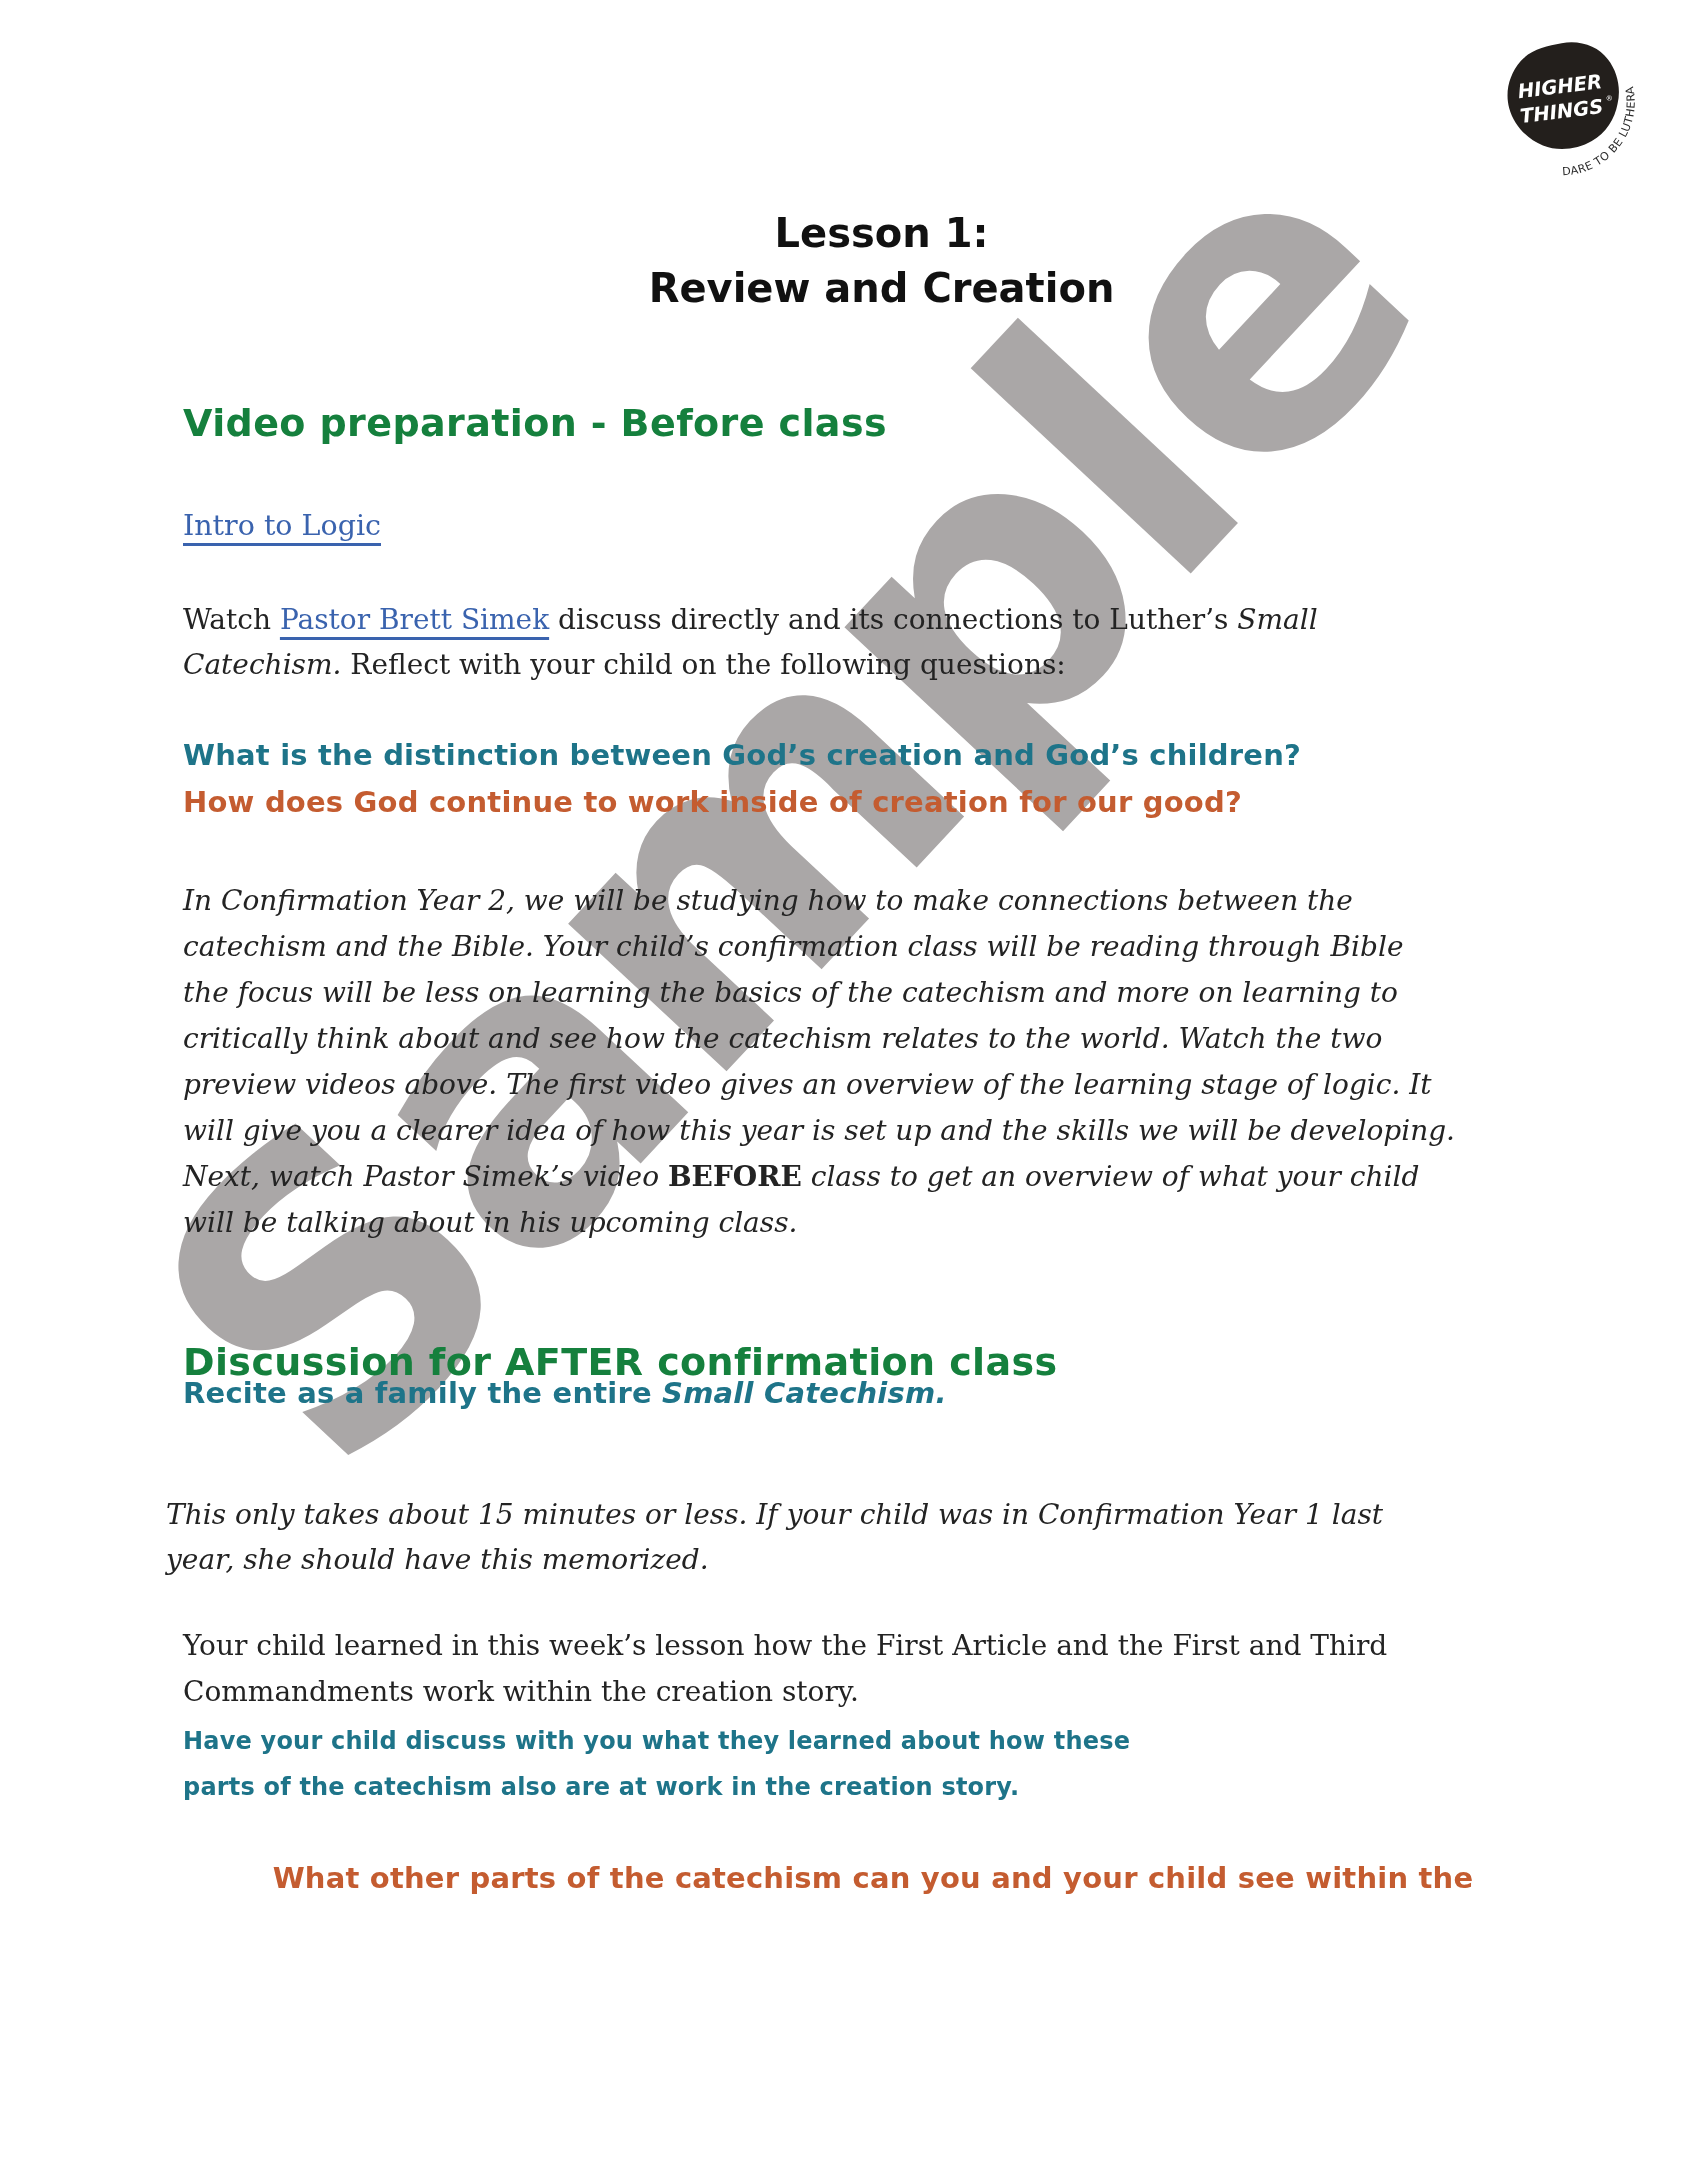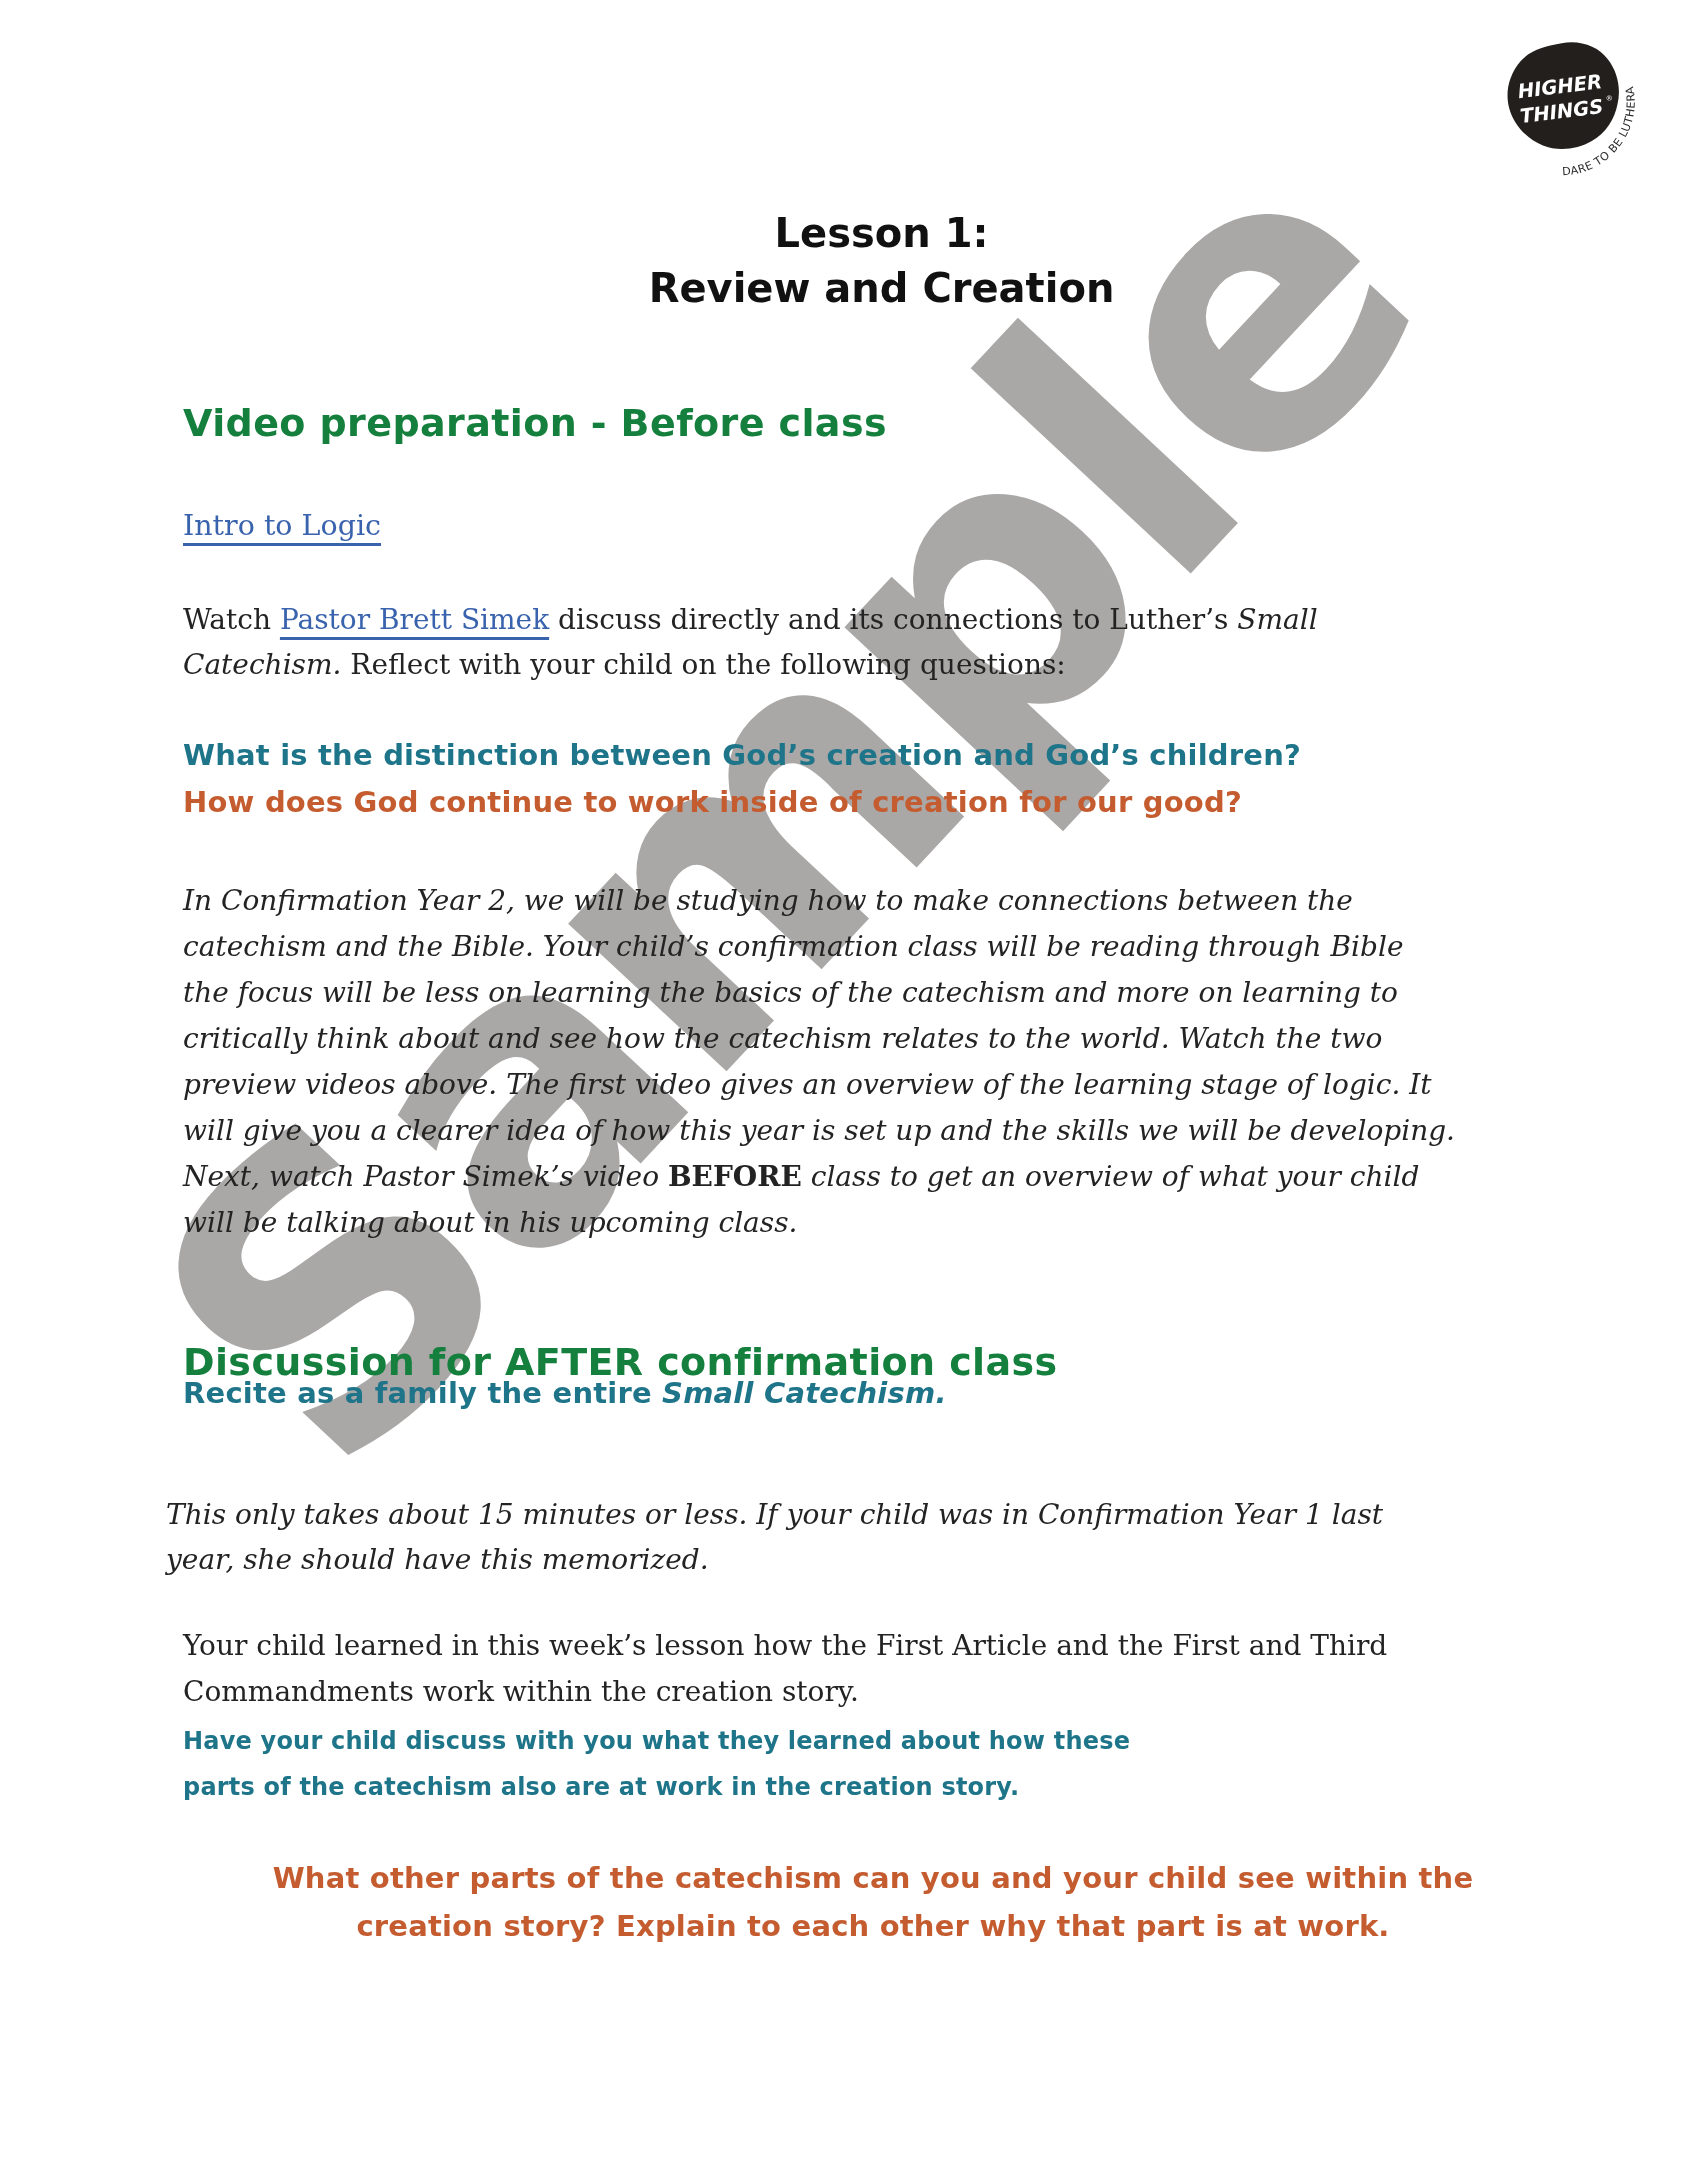--- a/index.html
+++ b/index.html
@@ -137,15 +137,14 @@
   <div class="serif-line">Commandments work within the creation story.</div>
 </div>
 
 <div class="layer sans discuss teal">
   <div class="serif-line">Have your child discuss with you what they learned about how these</div>
   <div class="serif-line">parts of the catechism also are at work in the creation story.</div>
 </div>
 
 <div class="layer sans other orange">
   <div class="serif-line">What other parts of the catechism can you and your child see within the</div>
-  <div class="serif-line">creation story? Explain to each other why that part is at work.</div>
 </div>
 
 
 </body></html>

